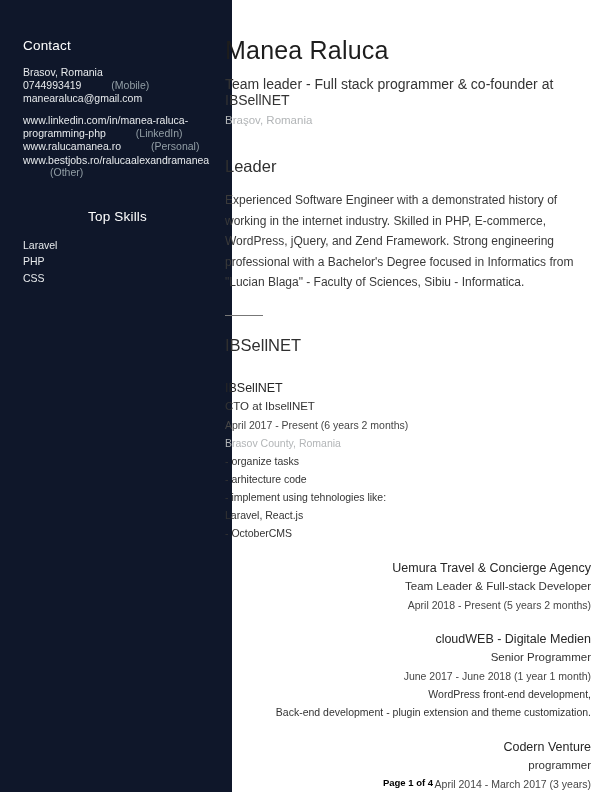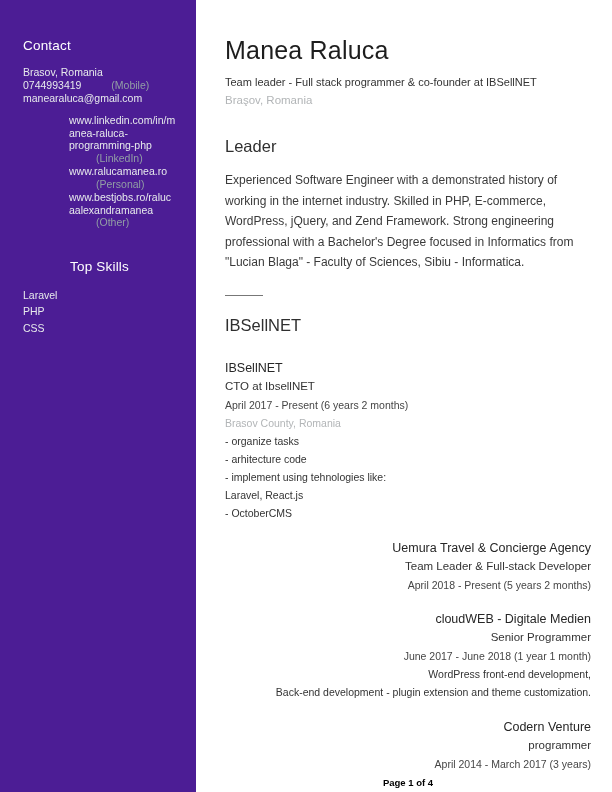--- a/index.html
+++ b/index.html
@@ -9,52 +9,52 @@
     width: 612px; height: 792px;
     background: #ffffff;
     font-family: "Liberation Sans", "DejaVu Sans", sans-serif;
     outline: 1px solid #e0e0e0;
     overflow: hidden;
   }
 
   
   .sidebar {
     position: absolute; left: 0; top: 0; bottom: 0;
-    width: 196px;
-    background: #4c1d95;
+    width: 232px;
+    background: #0f172a;
     padding: 38px 20px 0 23px;
   }
   .side-heading {
     font-size: 13.5px; color: #ffffff; font-weight: 400;
     letter-spacing: 0.2px; margin-bottom: 13px;
   }
   .side-text {
     font-size: 10.5px; line-height: 13px; color: #e7eaec;
   }
   .side-label { color: #929ea5; padding-left: 27px; }
   .side-link {
     font-size: 10.5px; line-height: 12.5px; color: #e7eaec;
     overflow-wrap: break-word; word-break: break-word;
     margin-bottom: 1px; cursor: pointer;
   }
   .contact-group { margin-bottom: 9px; }
-  .links-group { margin-bottom: 18px; margin-left: 46px; }
+  .links-group { margin-bottom: 18px; }
   .skills-heading { margin-top: 30px; text-align: center; }
   .skill { font-size: 10.5px; color: #e7eaec; line-height: 16.5px; }
 
   
   .main {
     position: absolute; left: 225px; top: 0; width: 366px;
     color: #3a3a3a;
   }
   .name {
     margin-top: 36px; font-size: 25px; font-weight: 400; color: #1d1d1d;
     letter-spacing: 0.2px;
   }
-  .headline { margin-top: 11px; font-size: 11px; color: #333333; }
+  .headline { margin-top: 11px; font-size: 14px; color: #333333; }
   .top-loc { margin-top: 6px; font-size: 11.5px; color: #b2b5b7; }
   .section-heading {
     font-size: 16.5px; color: #2f2f2f; font-weight: 400;
   }
   .summary-heading { margin-top: 31px; }
   .summary-text {
     margin-top: 14px; font-size: 12px; line-height: 20.5px; color: #3a3a3a;
     width: 350px;
   }
   .divider {

